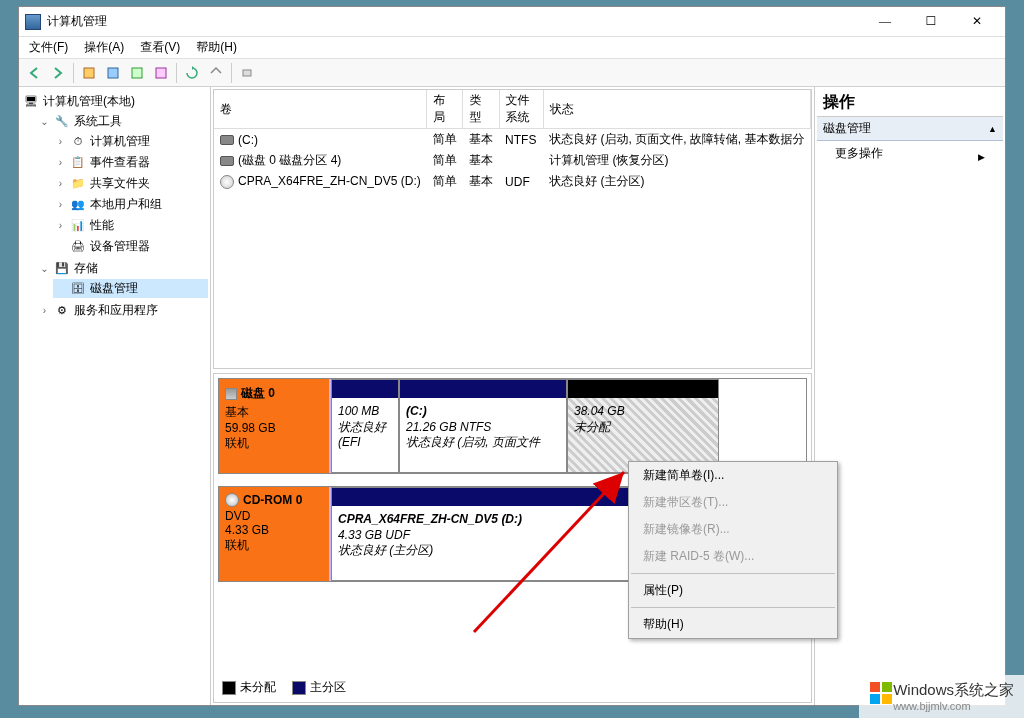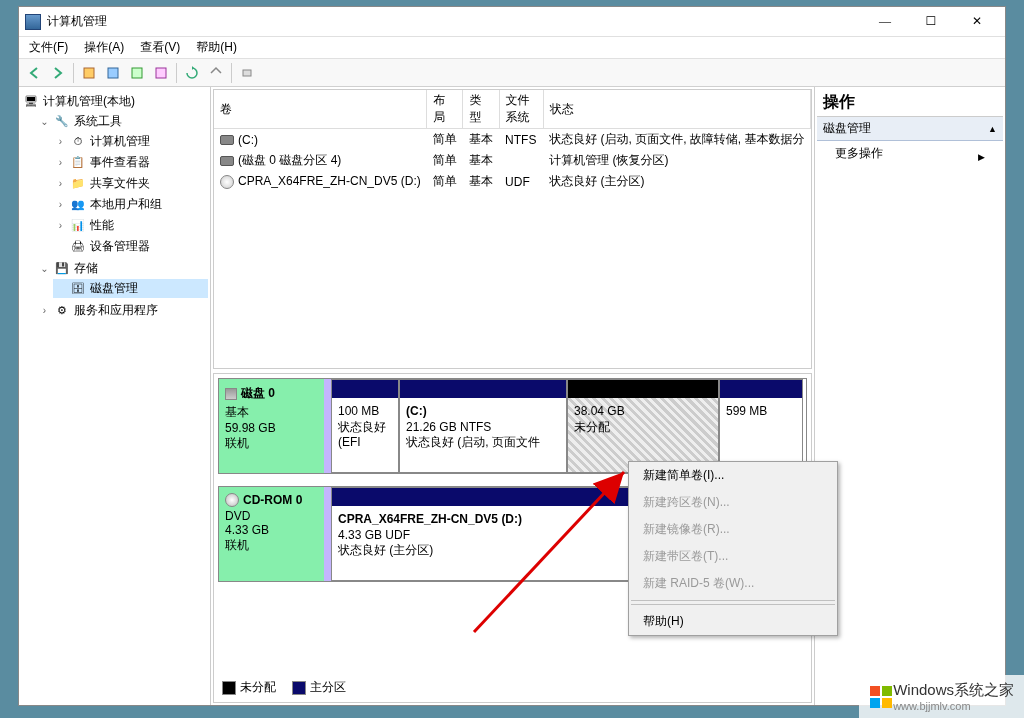--- a/index.html
+++ b/index.html
@@ -23,43 +23,43 @@
 .tree .expander { width: 11px; text-align: center; color: #666; font-size: 10px; }
 .tree .icon { width: 16px; height: 16px; display: inline-flex; align-items: center; justify-content: center; font-size: 11px; }
 .tree ul ul { padding-left: 16px; }
 .center { flex: 1; display: flex; flex-direction: column; border-right: 1px solid #ccc; overflow: hidden; }
 .volumes { border: 1px solid #ccc; margin: 2px; height: 280px; overflow: auto; background: #fff; }
 .volumes table { width: 100%; border-collapse: collapse; }
 .volumes th { text-align: left; font-weight: normal; padding: 2px 6px; border-right: 1px solid #ddd; border-bottom: 1px solid #ddd; background: #fff; font-size: 12px; }
 .volumes td { padding: 2px 6px; font-size: 12px; white-space: nowrap; }
 .disks { flex: 1; border: 1px solid #ccc; margin: 2px; padding: 4px; overflow: auto; background: #fff; position: relative; }
 .diskrow { display: flex; border: 1px solid #888; margin-bottom: 12px; height: 96px; }
-.diskhead { width: 112px; border-right: 7px solid #c4b5fd; padding: 6px; background: #86efac; font-size: 12px; position: relative; }
+.diskhead { width: 112px; border-right: 2px solid #c4b5fd; padding: 6px; background: #f97316; font-size: 12px; position: relative; }
 .diskhead .iconrow { display: flex; align-items: center; gap: 4px; margin-bottom: 2px; }
 .diskhead .colorbox { width: 12px; height: 12px; background: linear-gradient(#999,#ccc); border: 1px solid #888; }
 .diskparts { flex: 1; display: flex; }
-.part { border: 1px solid #888; margin: 0; position: relative; padding: 4px 6px; font-size: 12px; overflow: hidden; }
+.part { border: 1px solid #888; margin: 0; position: relative; padding: 4px 6px; font-size: 12px; overflow: hidden; font-style: italic; }
 .part .topbar { position: absolute; top: 0; left: 0; right: 0; height: 18px; background: #0a0a6b; }
 .part.black .topbar { background: #000; }
 .part .content { margin-top: 20px; line-height: 1.3; }
 .hatched { background: repeating-linear-gradient(45deg,#eee,#eee 3px,#ccc 3px,#ccc 6px); }
 .legend { position: absolute; bottom: 6px; left: 8px; display: flex; gap: 16px; align-items: center; font-size: 12px; }
 .legend .swatch { width: 14px; height: 14px; display: inline-block; border: 1px solid #888; margin-right: 4px; vertical-align: middle; }
 .legend .swatch.black { background: #000; }
 .legend .swatch.blue { background: #0a0a6b; }
 .rightpane { width: 190px; padding: 2px; background: #fff; }
 .rightpane .header { background: #fff; padding: 3px 6px; border-bottom: 1px solid #ccc; font-size: 16px; font-weight: bold; }
 .rightpane .section { background: #e8eef6; padding: 3px 6px; border-bottom: 1px solid #b0c0d8; font-size: 12px; display: flex; justify-content: space-between; align-items: center; }
 .rightpane .action { padding: 4px 18px; font-size: 12px; display: flex; justify-content: space-between; align-items: flex-end; }
 .context-menu { position: absolute; left: 628px; top: 461px; width: 210px; background: #f0f0f0; border: 1px solid #a0a0a0; box-shadow: 2px 2px 4px rgba(0,0,0,.3); z-index: 100; }
 .context-menu .item { padding: 5px 14px; font-size: 12px; }
 .context-menu .item.disabled { color: #9a9a9a; }
 .context-menu .divider { height: 1px; background: #c0c0c0; margin: 3px 2px; }
 .arrow { position: absolute; left: 464px; top: 462px; z-index: 101; pointer-events: none; }
-.watermark { position: absolute; right: 0; bottom: 0; display: flex; align-items: center; gap: 0; background: rgba(255,255,255,.8); padding: 6px 10px; z-index: 200; }
+.watermark { position: absolute; right: 0; bottom: 0; display: flex; align-items: flex-start; gap: 0; background: rgba(255,255,255,.8); padding: 6px 10px; z-index: 200; }
 .watermark .logo { width: 24px; height: 24px; }
 .watermark .text1 { font-size: 15px; color: #333; }
 .watermark .text2 { font-size: 11px; color: #888; }
 .appicon { width: 16px; height: 16px; display: inline-block; background: linear-gradient(#69c,#369); border: 1px solid #247; }
 .volicon { width: 14px; height: 10px; background: #888; border: 1px solid #555; border-radius: 2px; display: inline-block; margin-right: 4px; vertical-align: middle; }
 .cdicon { width: 14px; height: 14px; border: 1px solid #888; border-radius: 50%; display: inline-block; margin-right: 4px; vertical-align: middle; background: radial-gradient(#fff,#ccc); }
 </style>
 </head>
 <body>
 
@@ -276,24 +276,20 @@
                 <div class="content">100 MB<br>状态良好 (EFI</div>
               </div>
               <div class="part" style="width: 168px;">
                 <div class="topbar"></div>
                 <div class="content"><b>(C:)</b><br>21.26 GB NTFS<br>状态良好 (启动, 页面文件</div>
               </div>
               <div class="part black hatched" style="width: 152px;">
                 <div class="topbar"></div>
                 <div class="content">38.04 GB<br>未分配</div>
               </div>
-              <div class="part" style="width: 84px;">
-                <div class="topbar"></div>
-                <div class="content">599 MB<br></div>
-              </div>
             </div>
         </div>
 
         <div class="diskrow">
           <div class="diskhead">
             <div class="iconrow">
                 <span style="width:14px;height:14px;border-radius:50%;border:1px solid #888;background:radial-gradient(#fff,#bbb);display:inline-block"></span>
                 <b>CD-ROM 0</b>
               </div>
             <div>DVD</div>
@@ -328,25 +324,25 @@
       <div class="action">
         <span>更多操作</span>
         <span style="font-size:9px">▶</span>
       </div>
     </div>
   </div>
 </div>
 
 <div class="context-menu">
   <div class="item">新建简单卷(I)...</div>
-  <div class="item disabled">新建跨区卷(N)...</div>
+  <div class="item disabled">新建带区卷(T)...</div>
   <div class="item disabled">新建镜像卷(R)...</div>
-  <div class="item disabled">新建带区卷(T)...</div>
   <div class="item disabled">新建 RAID-5 卷(W)...</div>
   <div class="divider"></div>
+  <div class="item">属性(P)</div>
   <div class="divider"></div>
   <div class="item">帮助(H)</div>
 </div>
 
 <svg class="arrow" width="180" height="180">
   <defs>
       <marker id="ah" markerWidth="12" markerHeight="12" refX="10" refY="5" orient="auto">
         <path d="M0 0 L10 5 L0 10 Z" fill="#d00"></path>
       </marker>
     </defs>

